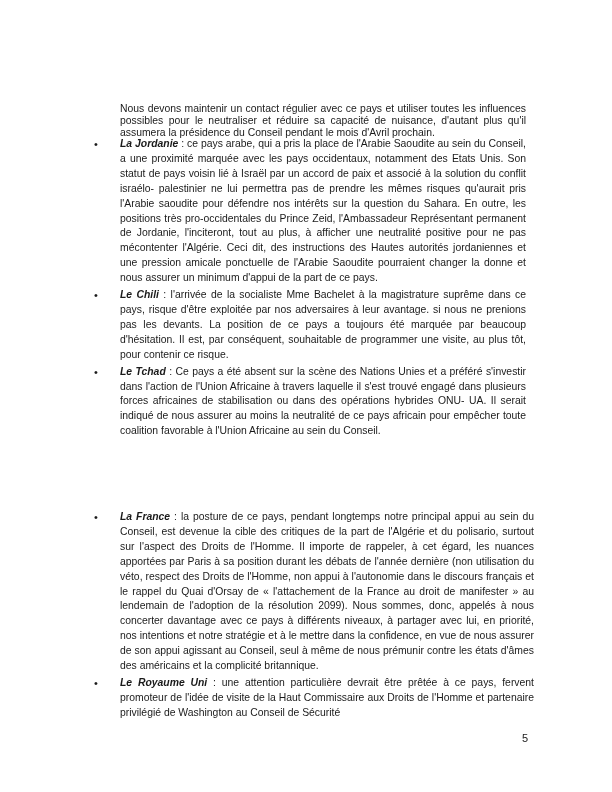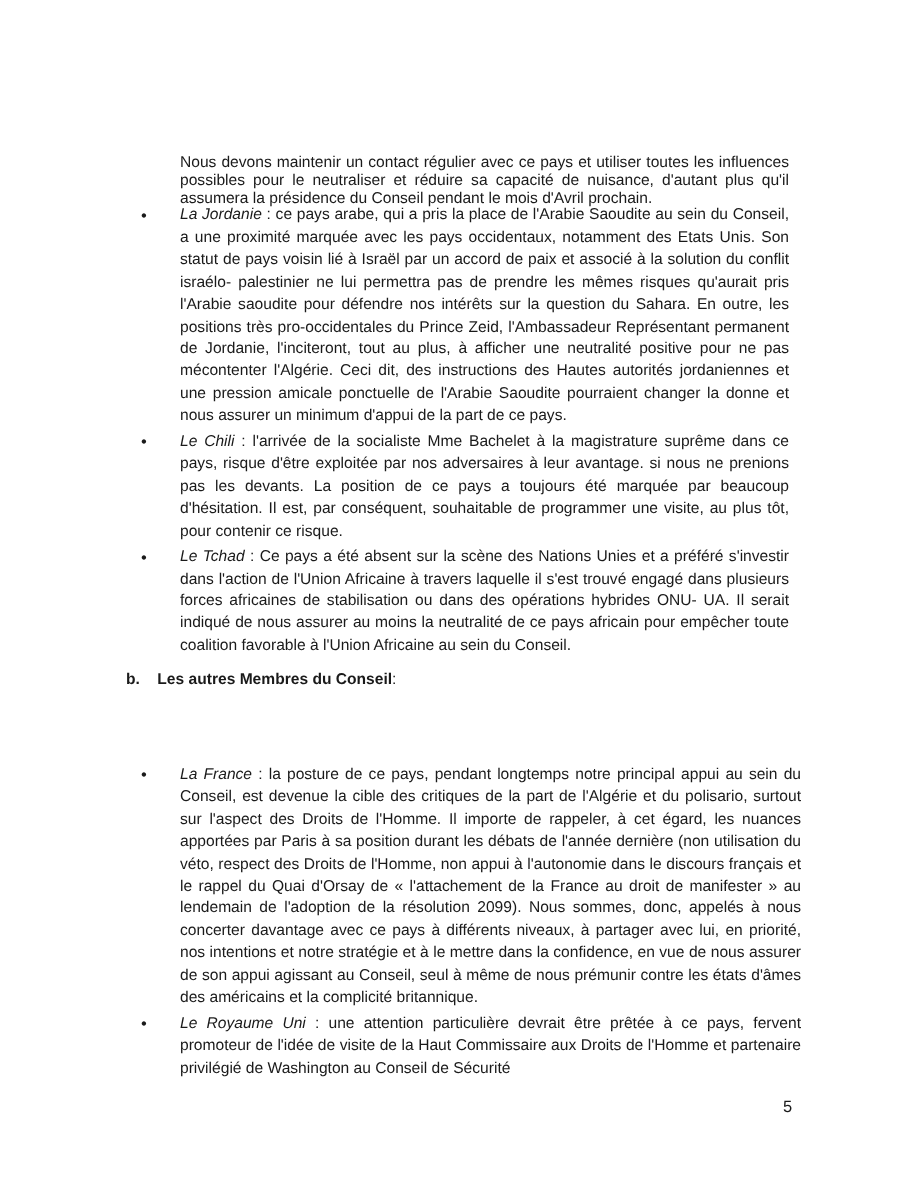--- a/index.html
+++ b/index.html
@@ -5,21 +5,21 @@
   html, body { margin:0; padding:0; background:#ffffff; }
   body { width:612px; height:792px; position:relative; overflow:hidden;
          font-family:"Liberation Sans", sans-serif; color:#1a1a1a; font-size:10.4px; }
   .page { position:absolute; left:0; top:0; width:612px; height:792px; }
   .para { position:absolute; text-align:justify; line-height:12px; }
   .p1 { left:120px; top:93px; width:406px; }
   .bullet-list { position:absolute; left:94px; width:432px; margin:0; padding:0; list-style:none; }
   .bl1 { top:137px; }
   .bullet { position:relative; padding-left:26px; text-align:justify; line-height:14.9px; margin:0 0 2px 0; }
   .bullet .dot { position:absolute; left:0; top:0; font-size:11px; }
-  .bullet .lead { font-weight:normal; font-style:italic; }
+  .bullet .lead { font-weight:bold; font-style:italic; }
   .heading-b { position:absolute; left:84px; top:448px; font-weight:bold; }
   .heading-b .mark { display:inline-block; width:18px; }
   .p2 { left:48px; top:466px; width:486px; text-indent:24px; }
   .bl2 { top:510px; left:94px; width:440px; }
   .page-num { position:absolute; left:522px; top:732px; font-size:11px; }
 </style>
 </head>
 <body>
 
 <div class="page">
@@ -34,24 +34,20 @@
     <li class="bullet">
       <span class="dot">•</span>
       <span class="lead">Le Chili</span><span> : l'arrivée de la socialiste Mme Bachelet à la magistrature suprême dans ce pays, risque d'être exploitée par nos adversaires à leur avantage. si nous ne prenions pas les devants. La position de ce pays a toujours été marquée par beaucoup d'hésitation. Il est, par conséquent, souhaitable de programmer une visite, au plus tôt, pour contenir ce risque.</span>
     </li>
     <li class="bullet">
       <span class="dot">•</span>
       <span class="lead">Le Tchad</span><span> : Ce pays a été absent sur la scène des Nations Unies et a préféré s'investir dans l'action de l'Union Africaine à travers laquelle il s'est trouvé engagé dans plusieurs forces africaines de stabilisation ou dans des opérations hybrides ONU- UA. Il serait indiqué de nous assurer au moins la neutralité de ce pays africain pour empêcher toute coalition favorable à l'Union Africaine au sein du Conseil.</span>
     </li>
   </ul>
 
-  <div class="heading-b">
-    <span class="mark">b.</span>
-    <span>Les autres Membres du Conseil</span><span style="font-weight:normal">:</span>
-  </div>
 
 
   <ul class="bullet-list bl2">
     <li class="bullet">
       <span class="dot">•</span>
       <span class="lead">La France</span><span> : la posture de ce pays, pendant longtemps notre principal appui au sein du Conseil, est devenue la cible des critiques de la part de l'Algérie et du polisario, surtout sur l'aspect des Droits de l'Homme. Il importe de rappeler, à cet égard, les nuances apportées par Paris à sa position durant les débats de l'année dernière (non utilisation du véto, respect des Droits de l'Homme, non appui à l'autonomie dans le discours français et le rappel du Quai d'Orsay de « l'attachement de la France au droit de manifester » au lendemain de l'adoption de la résolution 2099). Nous sommes, donc, appelés à nous concerter davantage avec ce pays à différents niveaux, à partager avec lui, en priorité, nos intentions et notre stratégie et à le mettre dans la confidence, en vue de nous assurer de son appui agissant au Conseil, seul à même de nous prémunir contre les états d'âmes des américains et la complicité britannique.</span>
     </li>
     <li class="bullet">
       <span class="dot">•</span>
       <span class="lead">Le Royaume Uni</span><span> : une attention particulière devrait être prêtée à ce pays, fervent promoteur de l'idée de visite de la Haut Commissaire aux Droits de l'Homme et partenaire privilégié de Washington au Conseil de Sécurité</span>

